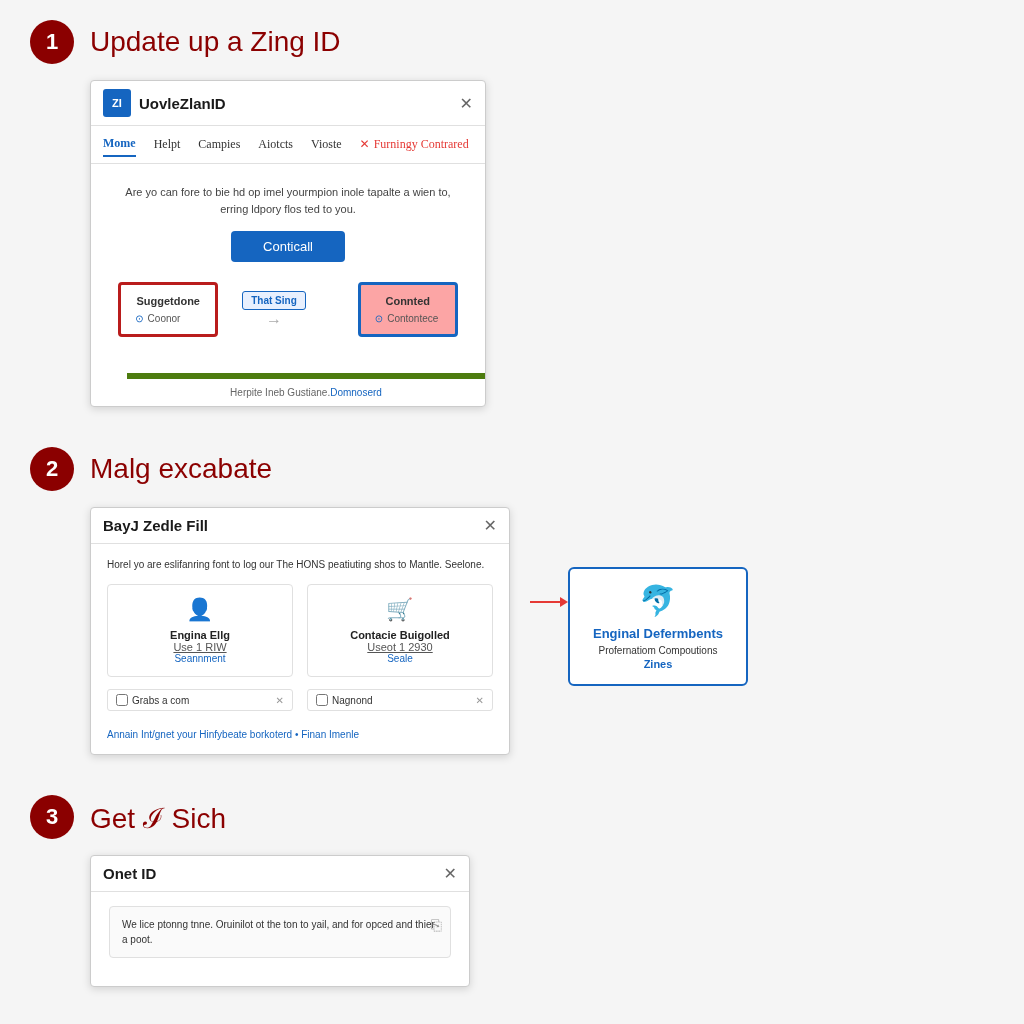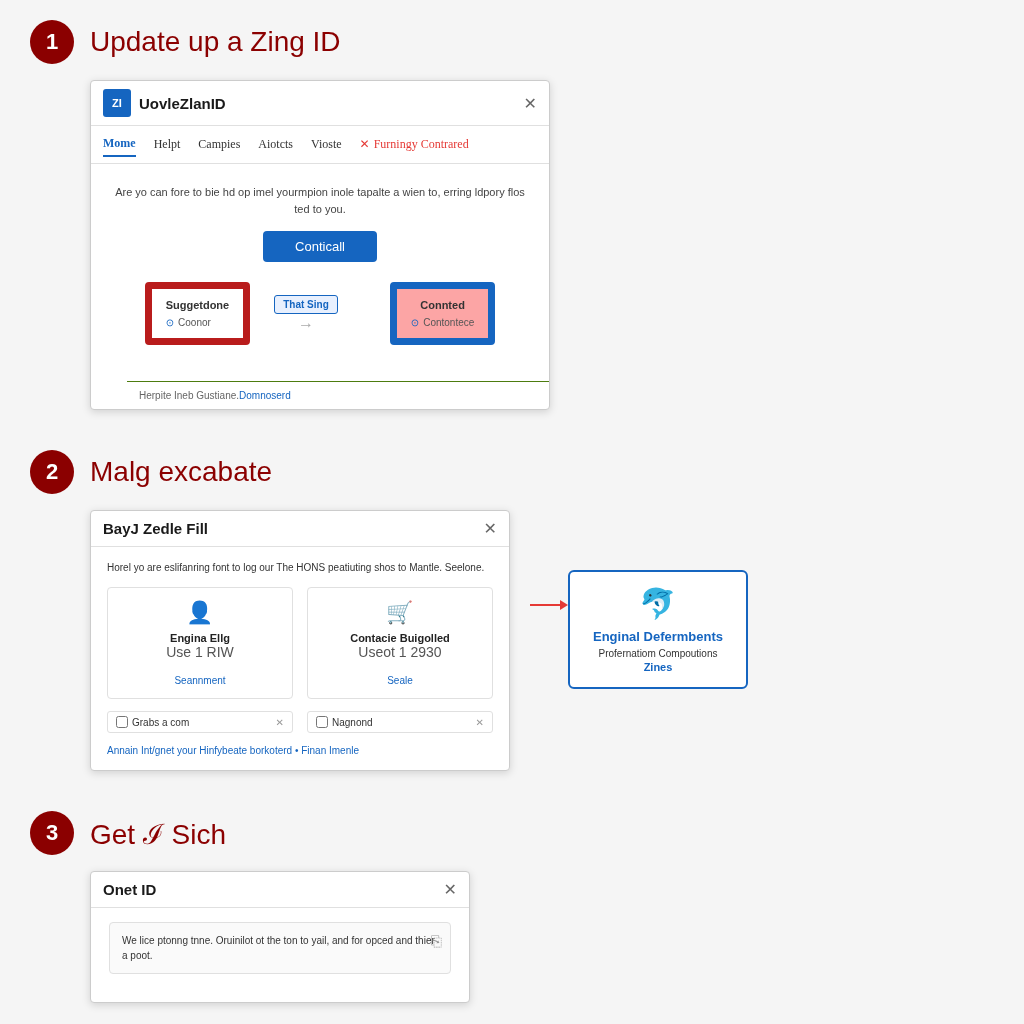--- a/index.html
+++ b/index.html
@@ -90,21 +90,21 @@
     }
 
     .window-close {
       cursor: pointer;
       color: #666;
       font-size: 16px;
     }
 
     
     .step1-window {
-      width: 460px;
+      width: 396px;
     }
 
     .step1-nav {
       display: flex;
       gap: 18px;
       padding: 6px 12px;
       border-bottom: 1px solid #e0e0e0;
       align-items: center;
     }
 
@@ -153,21 +153,21 @@
     }
 
     .step1-options {
       display: flex;
       justify-content: center;
       gap: 24px;
       margin-bottom: 16px;
     }
 
     .option-card {
-      border: 7px solid #b91c1c;
+      border: 3px solid #b91c1c;
       border-radius: 4px;
       padding: 10px 14px;
       text-align: center;
       min-width: 100px;
     }
 
     .option-card.active-card {
       border-color: #1565c0;
       background: #fca5a5;
       margin-left: 28px;
@@ -183,23 +183,23 @@
     .option-item {
       font-size: 10px;
       color: #555;
       display: flex;
       align-items: center;
       gap: 4px;
     }
 
     .step1-footer {
       display: flex;
-      justify-content: flex-start;
+      justify-content: center;
       padding: 8px 12px;
-      border-top: 1px solid #4d7c0f;
+      border-top: 6px solid #4d7c0f;
       font-size: 10px;
       color: #666;
       margin-left: 36px;
     }
 
     .footer-link {
       color: #1565c0;
       font-size: 10px;
       cursor: pointer;
     }
@@ -282,36 +282,37 @@
       margin-bottom: 6px;
     }
 
     .user-card-name {
       font-size: 11px;
       font-weight: bold;
       color: #222;
     }
 
     .user-card-sub {
-      font-size: 14px;
+      font-size: 11px;
       color: #555;
-      margin-bottom: 15px;
+      margin-bottom: 0;
+      text-decoration: underline;
     }
 
     .user-card-link {
       font-size: 10px;
       color: #1565c0;
       cursor: pointer;
       text-align: center;
     }
 
     .card-footer-row {
       display: flex;
       gap: 14px;
-      margin-bottom: 12px;
+      margin-bottom: 18px;
       border-radius: 7px;
     }
 
     .card-footer-item {
       flex: 1;
       display: flex;
       align-items: center;
       justify-content: space-between;
       font-size: 10px;
       color: #333;

